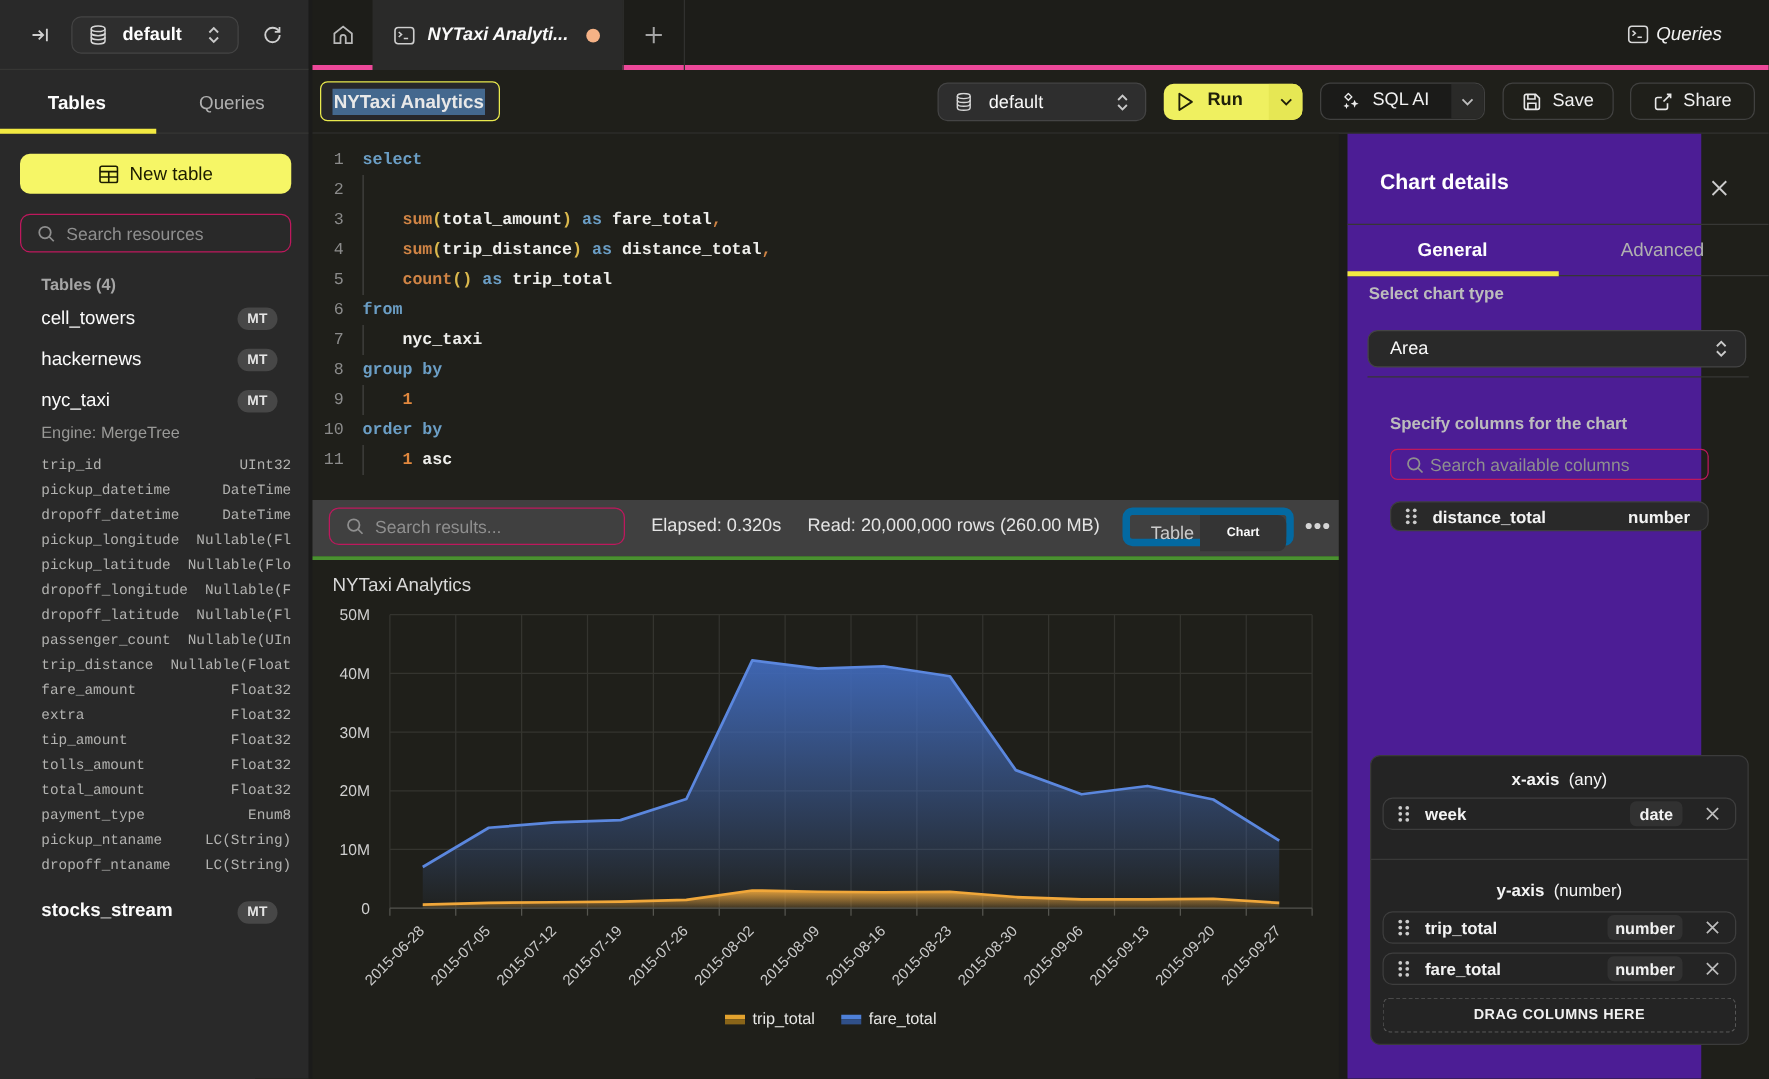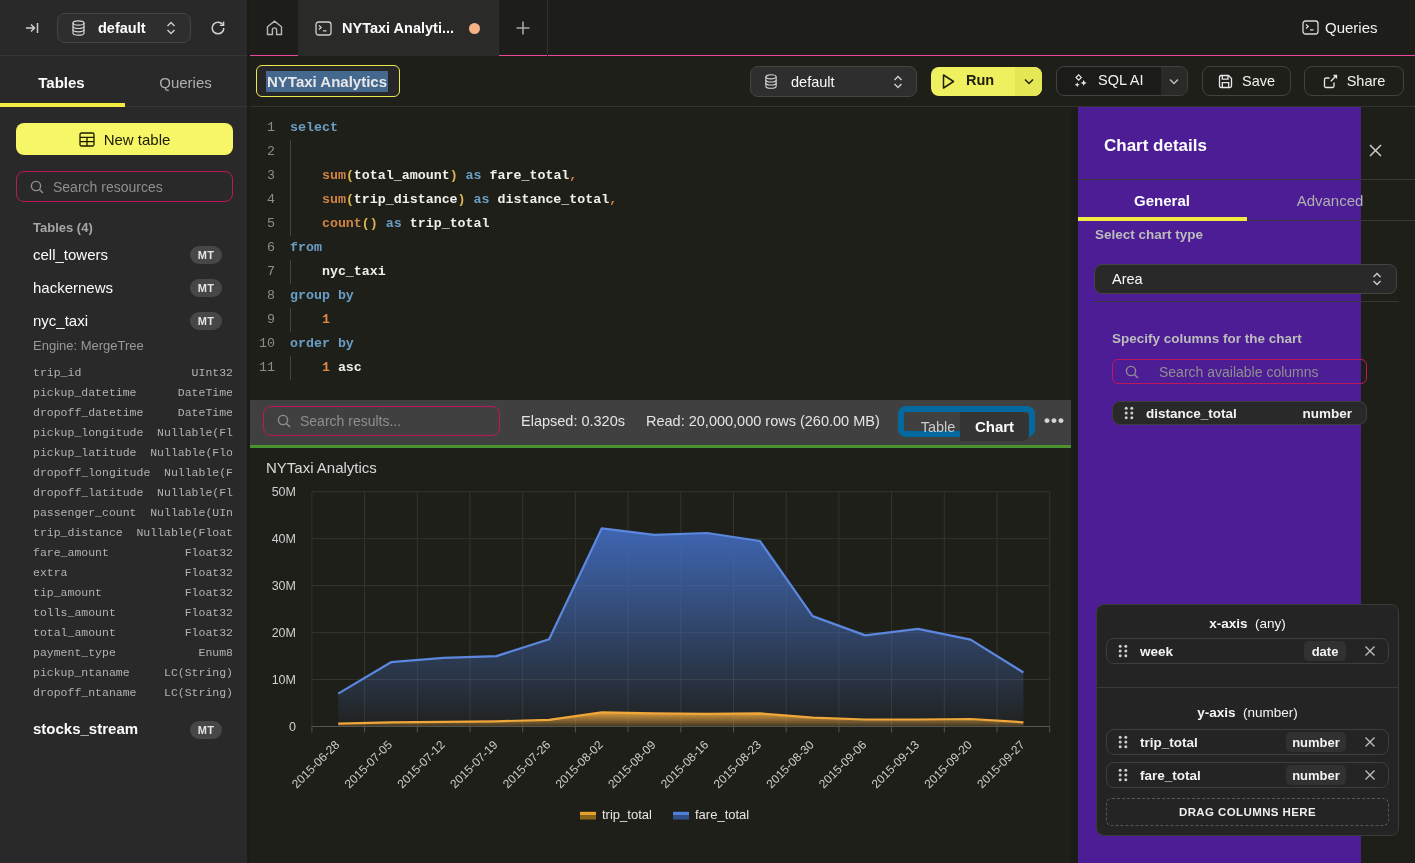--- a/index.html
+++ b/index.html
@@ -17,21 +17,21 @@
 .sbtab { position:absolute; top:0; width:123px; height:50px; display:flex; align-items:center; justify-content:center; font-size:15px; }
 #tab-underline { left:0; top:103px; width:125px; height:4px; background:#f2e941; }
 #newtable { left:16px; top:123px; width:217px; height:32px; background:#f6f666; border-radius:8px; display:flex; align-items:center; justify-content:center; color:#1c1c00; font-size:15px; gap:9px; }
 .searchbox { border:1px solid #be185d; border-radius:8px; display:flex; align-items:center; color:#8f8f8f; font-size:14px; }
 #sb-search { left:16px; top:171px; width:217px; height:31px; padding-left:13px; gap:9px; }
 .mt { position:absolute; width:32px; height:18px; background:#474747; border-radius:9px; color:#e4e4e4; font-size:11px; font-weight:bold; display:flex; align-items:center; justify-content:center; letter-spacing:.3px; }
 .tname { position:absolute; left:33px; font-size:15px; color:#fbfbfb; }
 .col { position:absolute; left:33px; width:200px; font-family:"Liberation Mono",monospace; font-size:11.5px; color:#b2b2b0; display:flex; justify-content:space-between; }
 
 
-#tabbar { left:250px; top:0; width:1165px; height:56px; background:#1d1d19; border-bottom:1px solid #ec4899; }
+#tabbar { left:250px; top:0; width:1165px; height:56px; background:#1d1d19; border-bottom:4px solid #ec4899;font-style:italic; }
 #activetab { left:48px; top:0; width:200px; height:56px; background:#2a2a29; display:flex; align-items:center; }
 #toolbar { left:250px; top:56px; width:1165px; height:51px; background:#1f1f1a; border-bottom:1px solid #333331; }
 .btn { position:absolute; top:10px; height:30px; border:1px solid #414140; border-radius:8px; display:flex; align-items:center; justify-content:center; font-size:14.5px; color:#f1f1f1; gap:9px; }
 #titlebox { left:6px; top:9px; width:144px; height:32px; border:1.5px solid #e9e94d; border-radius:6px; background:#27272a; display:flex; align-items:center; padding-left:9px; font-size:15px; font-weight:bold; }
 #titlebox span { background:#44688e; padding:2px 1px; }
 
 
 #editor { left:250px; top:107px; width:821px; height:293px; background:#1f1f1a; font-family:"Liberation Mono",monospace; font-size:13.3px; font-weight:bold; }
 .eline { position:absolute; left:0; width:821px; height:24px; line-height:24px; white-space:pre; }
 .lnum { position:absolute; left:0; width:25px; text-align:right; color:#8b8b8b; font-weight:normal; }
@@ -281,21 +281,21 @@
       <svg width="14" height="14" viewBox="0 0 14 14" fill="none" stroke="#8f8f8f" stroke-width="1.4">
           <circle cx="6" cy="6" r="4.6"></circle>
           <path d="M9.4 9.4 L13 13"></path>
         </svg>
       <span>Search results...</span>
     </div>
     <div class="abs" style="left:271px;top:13px;font-size:14.5px;color:#e4e4e4">Elapsed: 0.320s</div>
     <div class="abs" style="left:396px;top:13px;font-size:14.5px;color:#e4e4e4">Read: 20,000,000 rows (260.00 MB)</div>
     <div class="abs" style="left:648px;top:6px;width:137px;height:31px;border:6px solid #0369a1;border-radius:8px">
       <div style="position:absolute;left:0;top:0;width:68px;height:29px;display:flex;align-items:center;justify-content:center;font-size:14.5px;color:#cbcbcb">Table</div>
-      <div style="position:absolute;right:0;top:0;width:69px;height:29px;background:#343434;border-radius:0 7px 7px 0;display:flex;align-items:center;justify-content:center;font-size:15px;color:#fbfbfb;font-weight:bold">Chart</div>
+      <div style="position:absolute;right:0;top:0;width:69px;height:29px;background:#343434;border-radius:0 7px 7px 0;display:flex;align-items:center;justify-content:center;font-size:10px;color:#fbfbfb;font-weight:bold">Chart</div>
     </div>
     <div class="abs" style="left:794px;top:11px;font-size:17px;color:#d5d5d5;font-weight:bold;letter-spacing:1px">•••</div>
   </div>
   <div class="abs" id="greenline"></div>
 
   <div class="abs" id="chart"><svg width="828" height="415" viewBox="0 0 828 415" font-family="Liberation Sans,sans-serif">
         <defs>
           <linearGradient id="bg1" x1="0" y1="0" x2="0" y2="1">
             <stop offset="0" stop-color="#4069b9" stop-opacity="0.95"></stop>
             <stop offset="1" stop-color="#4672c4" stop-opacity="0.03"></stop>
@@ -395,21 +395,21 @@
     <div class="abs" id="ptab-line"></div>
     <div class="plabel" style="left:17px;top:120px">Select chart type</div>
     <div class="abs selbox" style="left:16px;top:157px;width:303px;height:30px;background:#292929;border-color:#444444">
       <span style="margin-left:17px;font-size:14.5px;color:#fafafa">Area</span>
       <svg style="position:absolute;right:14px" width="10" height="14" viewBox="0 0 10 14" fill="none" stroke="#c9c9c9" stroke-width="1.5">
           <path d="M1.5 5 L5 1.5 L8.5 5 M1.5 9 L5 12.5 L8.5 9"></path>
         </svg>
     </div>
     <div class="abs" style="left:16px;top:194px;width:305px;height:1px;background:#373735"></div>
     <div class="plabel" style="left:34px;top:224px">Specify columns for the chart</div>
-    <div class="abs searchbox" style="left:34px;top:252px;width:255px;height:25px;padding-left:12px;gap:20px;border-radius:6px">
+    <div class="abs searchbox" style="left:34px;top:252px;width:255px;height:25px;padding-left:12px;gap:5px;border-radius:6px">
       <svg width="14" height="14" viewBox="0 0 14 14" fill="none" stroke="#8f8f8f" stroke-width="1.4">
           <circle cx="6" cy="6" r="4.6"></circle>
           <path d="M9.4 9.4 L13 13"></path>
         </svg>
       <span>Search available columns</span>
     </div>
     <div class="drow" style="left:34px;top:294px;width:255px;height:24px;background:#292929">
       <svg style="margin-left:11px" width="10" height="14" viewBox="0 0 10 14" fill="#cccccc">
           <circle cx="2.2" cy="2.2" r="1.5"></circle>
           <circle cx="7.8" cy="2.2" r="1.5"></circle>

